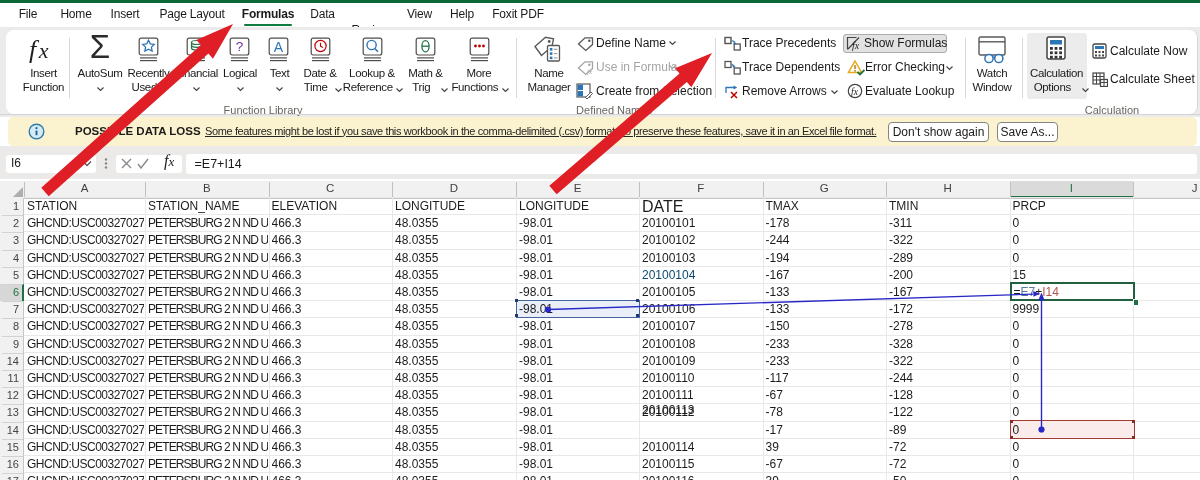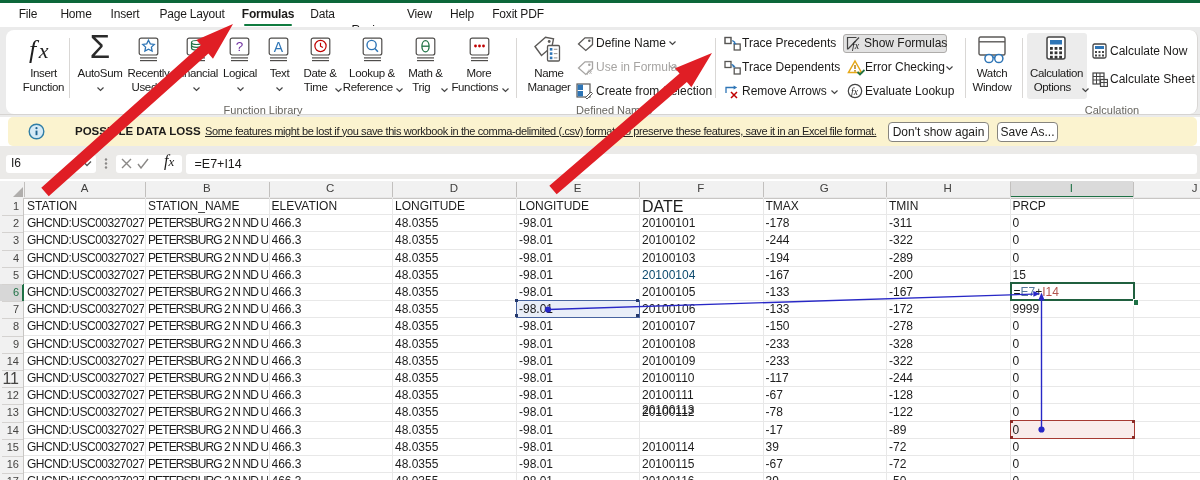--- a/index.html
+++ b/index.html
@@ -347,21 +347,21 @@
 <div class="ab nw" style="left:0;top:284.0px;width:19px;height:17.2px;line-height:17.2px;text-align:right;font-size:11px;color:#1e7145;">6</div>
 <div class="ab" style="left:2px;top:284.0px;width:21px;height:1px;background:#d4d2d0;"></div>
 <div class="ab nw" style="left:0;top:301.2px;width:19px;height:17.2px;line-height:17.2px;text-align:right;font-size:11px;color:#454442;">7</div>
 <div class="ab" style="left:2px;top:301.2px;width:21px;height:1px;background:#d4d2d0;"></div>
 <div class="ab nw" style="left:0;top:318.4px;width:19px;height:17.2px;line-height:17.2px;text-align:right;font-size:11px;color:#454442;">8</div>
 <div class="ab" style="left:2px;top:318.4px;width:21px;height:1px;background:#d4d2d0;"></div>
 <div class="ab nw" style="left:0;top:335.6px;width:19px;height:17.2px;line-height:17.2px;text-align:right;font-size:11px;color:#454442;">9</div>
 <div class="ab" style="left:2px;top:335.6px;width:21px;height:1px;background:#d4d2d0;"></div>
 <div class="ab nw" style="left:0;top:352.8px;width:19px;height:17.2px;line-height:17.2px;text-align:right;font-size:11px;color:#454442;">14</div>
 <div class="ab" style="left:2px;top:352.8px;width:21px;height:1px;background:#d4d2d0;"></div>
-<div class="ab nw" style="left:0;top:370.0px;width:19px;height:17.2px;line-height:17.2px;text-align:right;font-size:16px;color:#454442;">11</div>
+<div class="ab nw" style="left:0;top:370.0px;width:19px;height:17.2px;line-height:17.2px;text-align:right;font-size:11px;color:#454442;">11</div>
 <div class="ab" style="left:2px;top:370.0px;width:21px;height:1px;background:#d4d2d0;"></div>
 <div class="ab nw" style="left:0;top:387.2px;width:19px;height:17.2px;line-height:17.2px;text-align:right;font-size:11px;color:#454442;">12</div>
 <div class="ab" style="left:2px;top:387.2px;width:21px;height:1px;background:#d4d2d0;"></div>
 <div class="ab nw" style="left:0;top:404.4px;width:19px;height:17.2px;line-height:17.2px;text-align:right;font-size:11px;color:#454442;">13</div>
 <div class="ab" style="left:2px;top:404.4px;width:21px;height:1px;background:#d4d2d0;"></div>
 <div class="ab nw" style="left:0;top:421.6px;width:19px;height:17.2px;line-height:17.2px;text-align:right;font-size:11px;color:#454442;">14</div>
 <div class="ab" style="left:2px;top:421.6px;width:21px;height:1px;background:#d4d2d0;"></div>
 <div class="ab nw" style="left:0;top:438.8px;width:19px;height:17.2px;line-height:17.2px;text-align:right;font-size:11px;color:#454442;">15</div>
 <div class="ab" style="left:2px;top:438.8px;width:21px;height:1px;background:#d4d2d0;"></div>
 <div class="ab nw" style="left:0;top:456.0px;width:19px;height:17.2px;line-height:17.2px;text-align:right;font-size:11px;color:#454442;">16</div>

